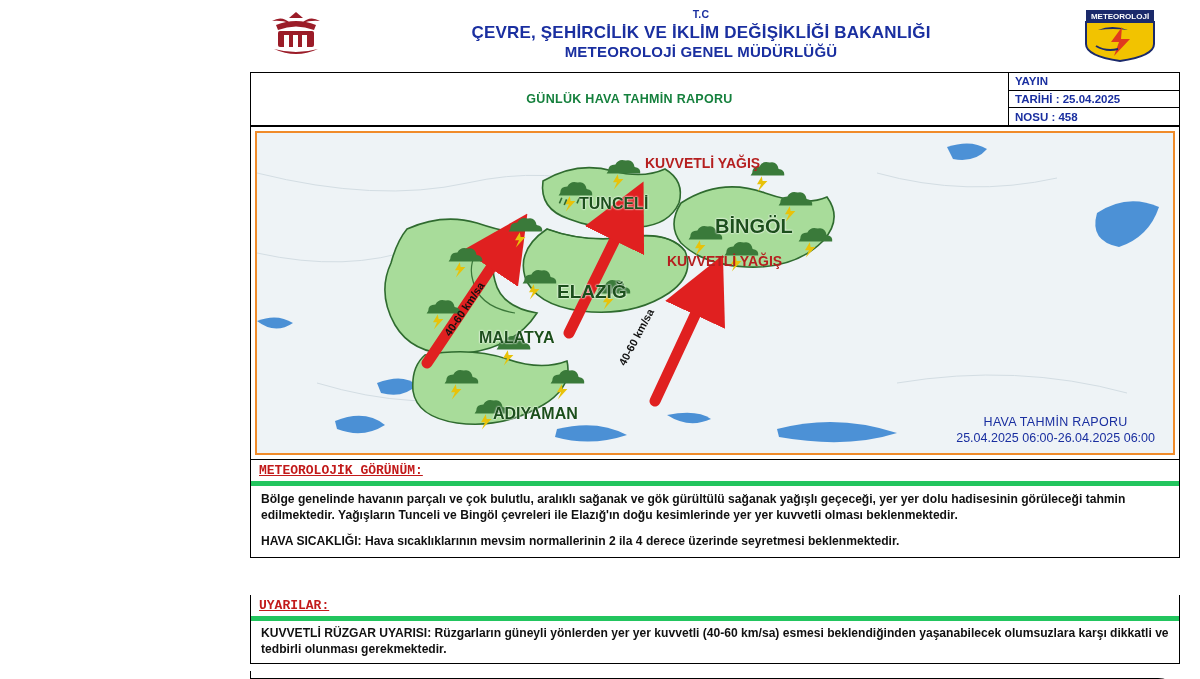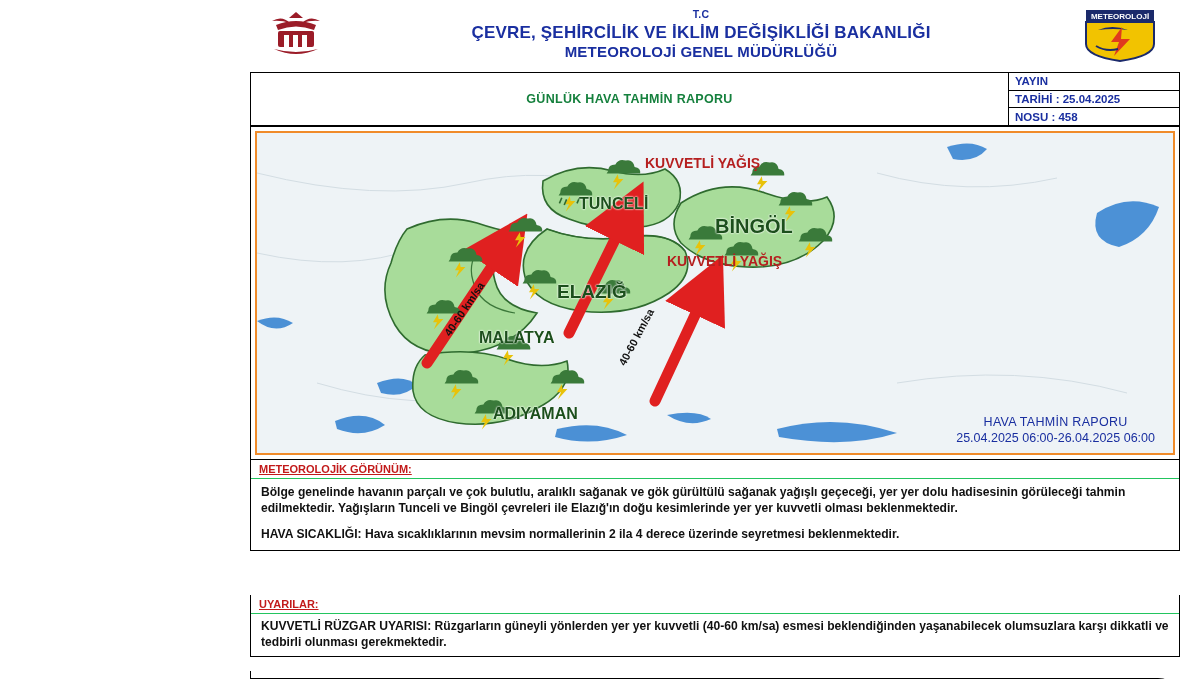--- a/index.html
+++ b/index.html
@@ -127,24 +127,25 @@
   
   .section {
     position: absolute;
     left: 250px; width: 930px;
     border: 1px solid #000;
     border-top: none;
     background: #fff;
   }
   .sec-head {
     padding: 3px 8px;
-    font-size: 11px; font-weight: bold;
+    font-size: 13px; font-weight: bold;
     color: #c21a1a;
-    border-bottom: 1px solid #22c55e;
+    border-bottom: 5px solid #22c55e;
     text-decoration: underline;
+    font-family: Liberation Mono, monospace;
   }
   .sec-body { padding: 6px 10px 7px 10px; }
   .para {
     font-size: 12.1px; color: #111; line-height: 1.32;
     margin: 0 0 10px 0; font-weight: bold;
   }
   .para:last-child { margin-bottom: 0; }
 
   .warn-item {
     font-size: 12.1px; font-weight: bold; color: #111;

